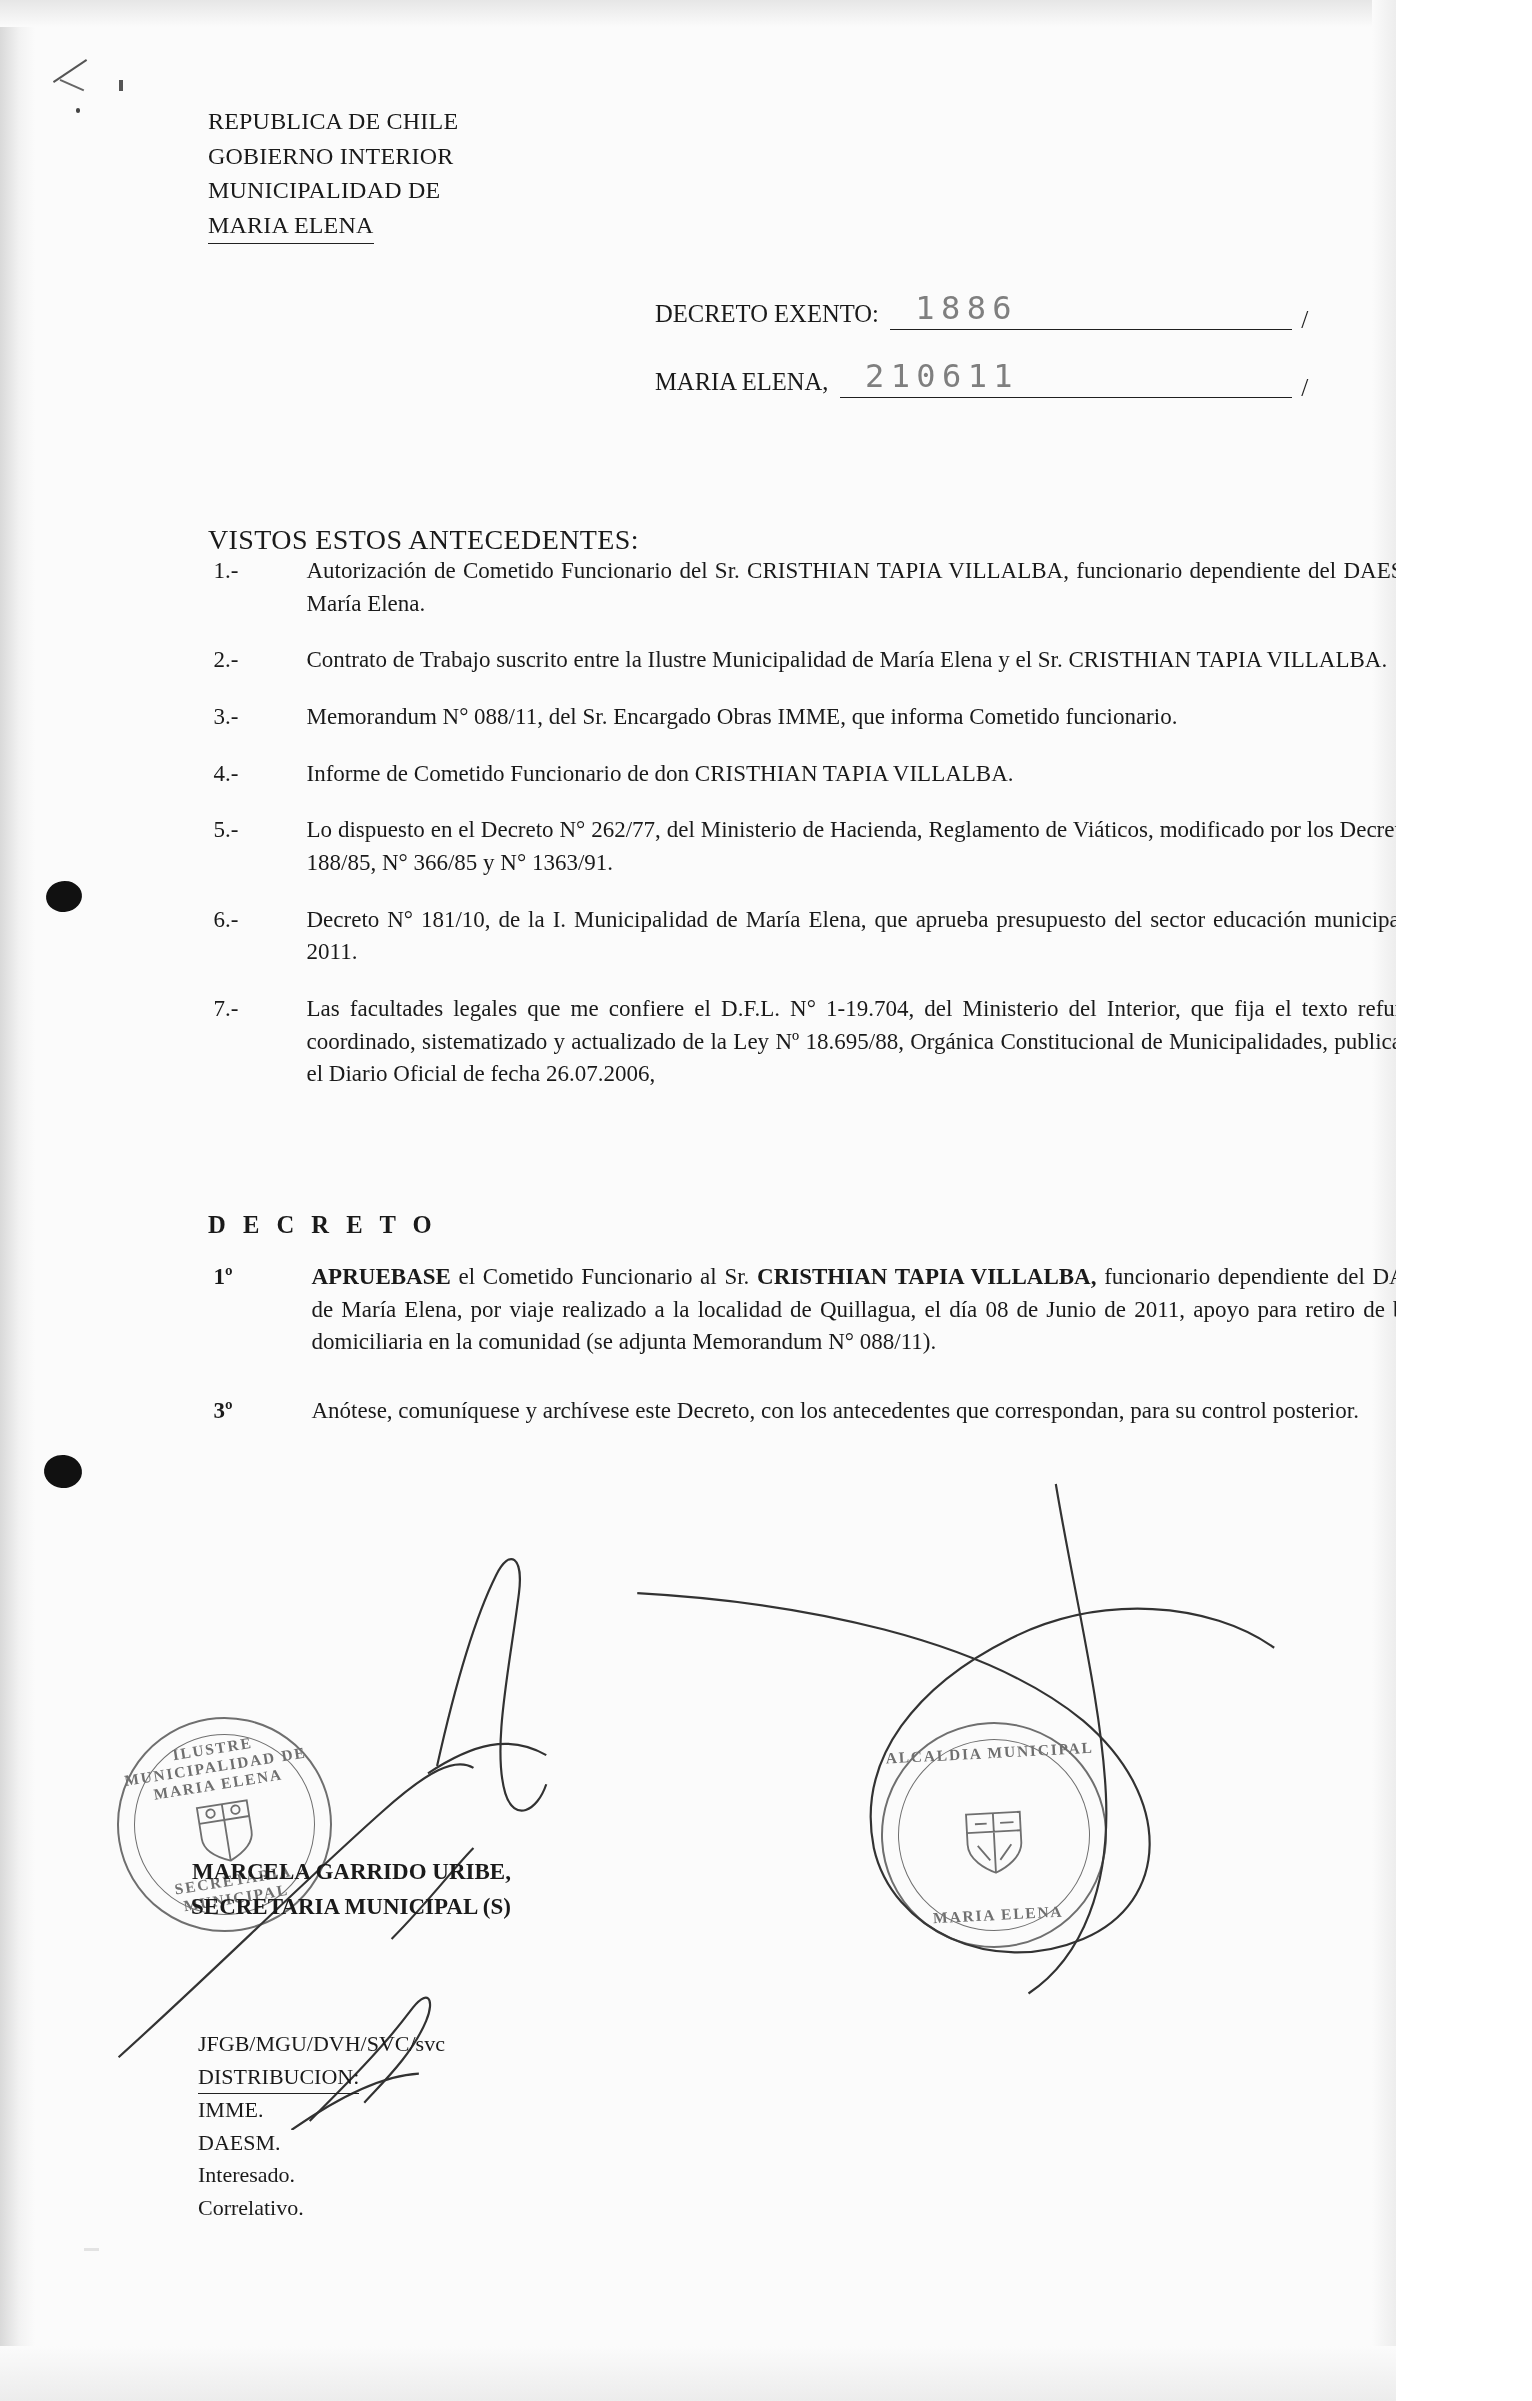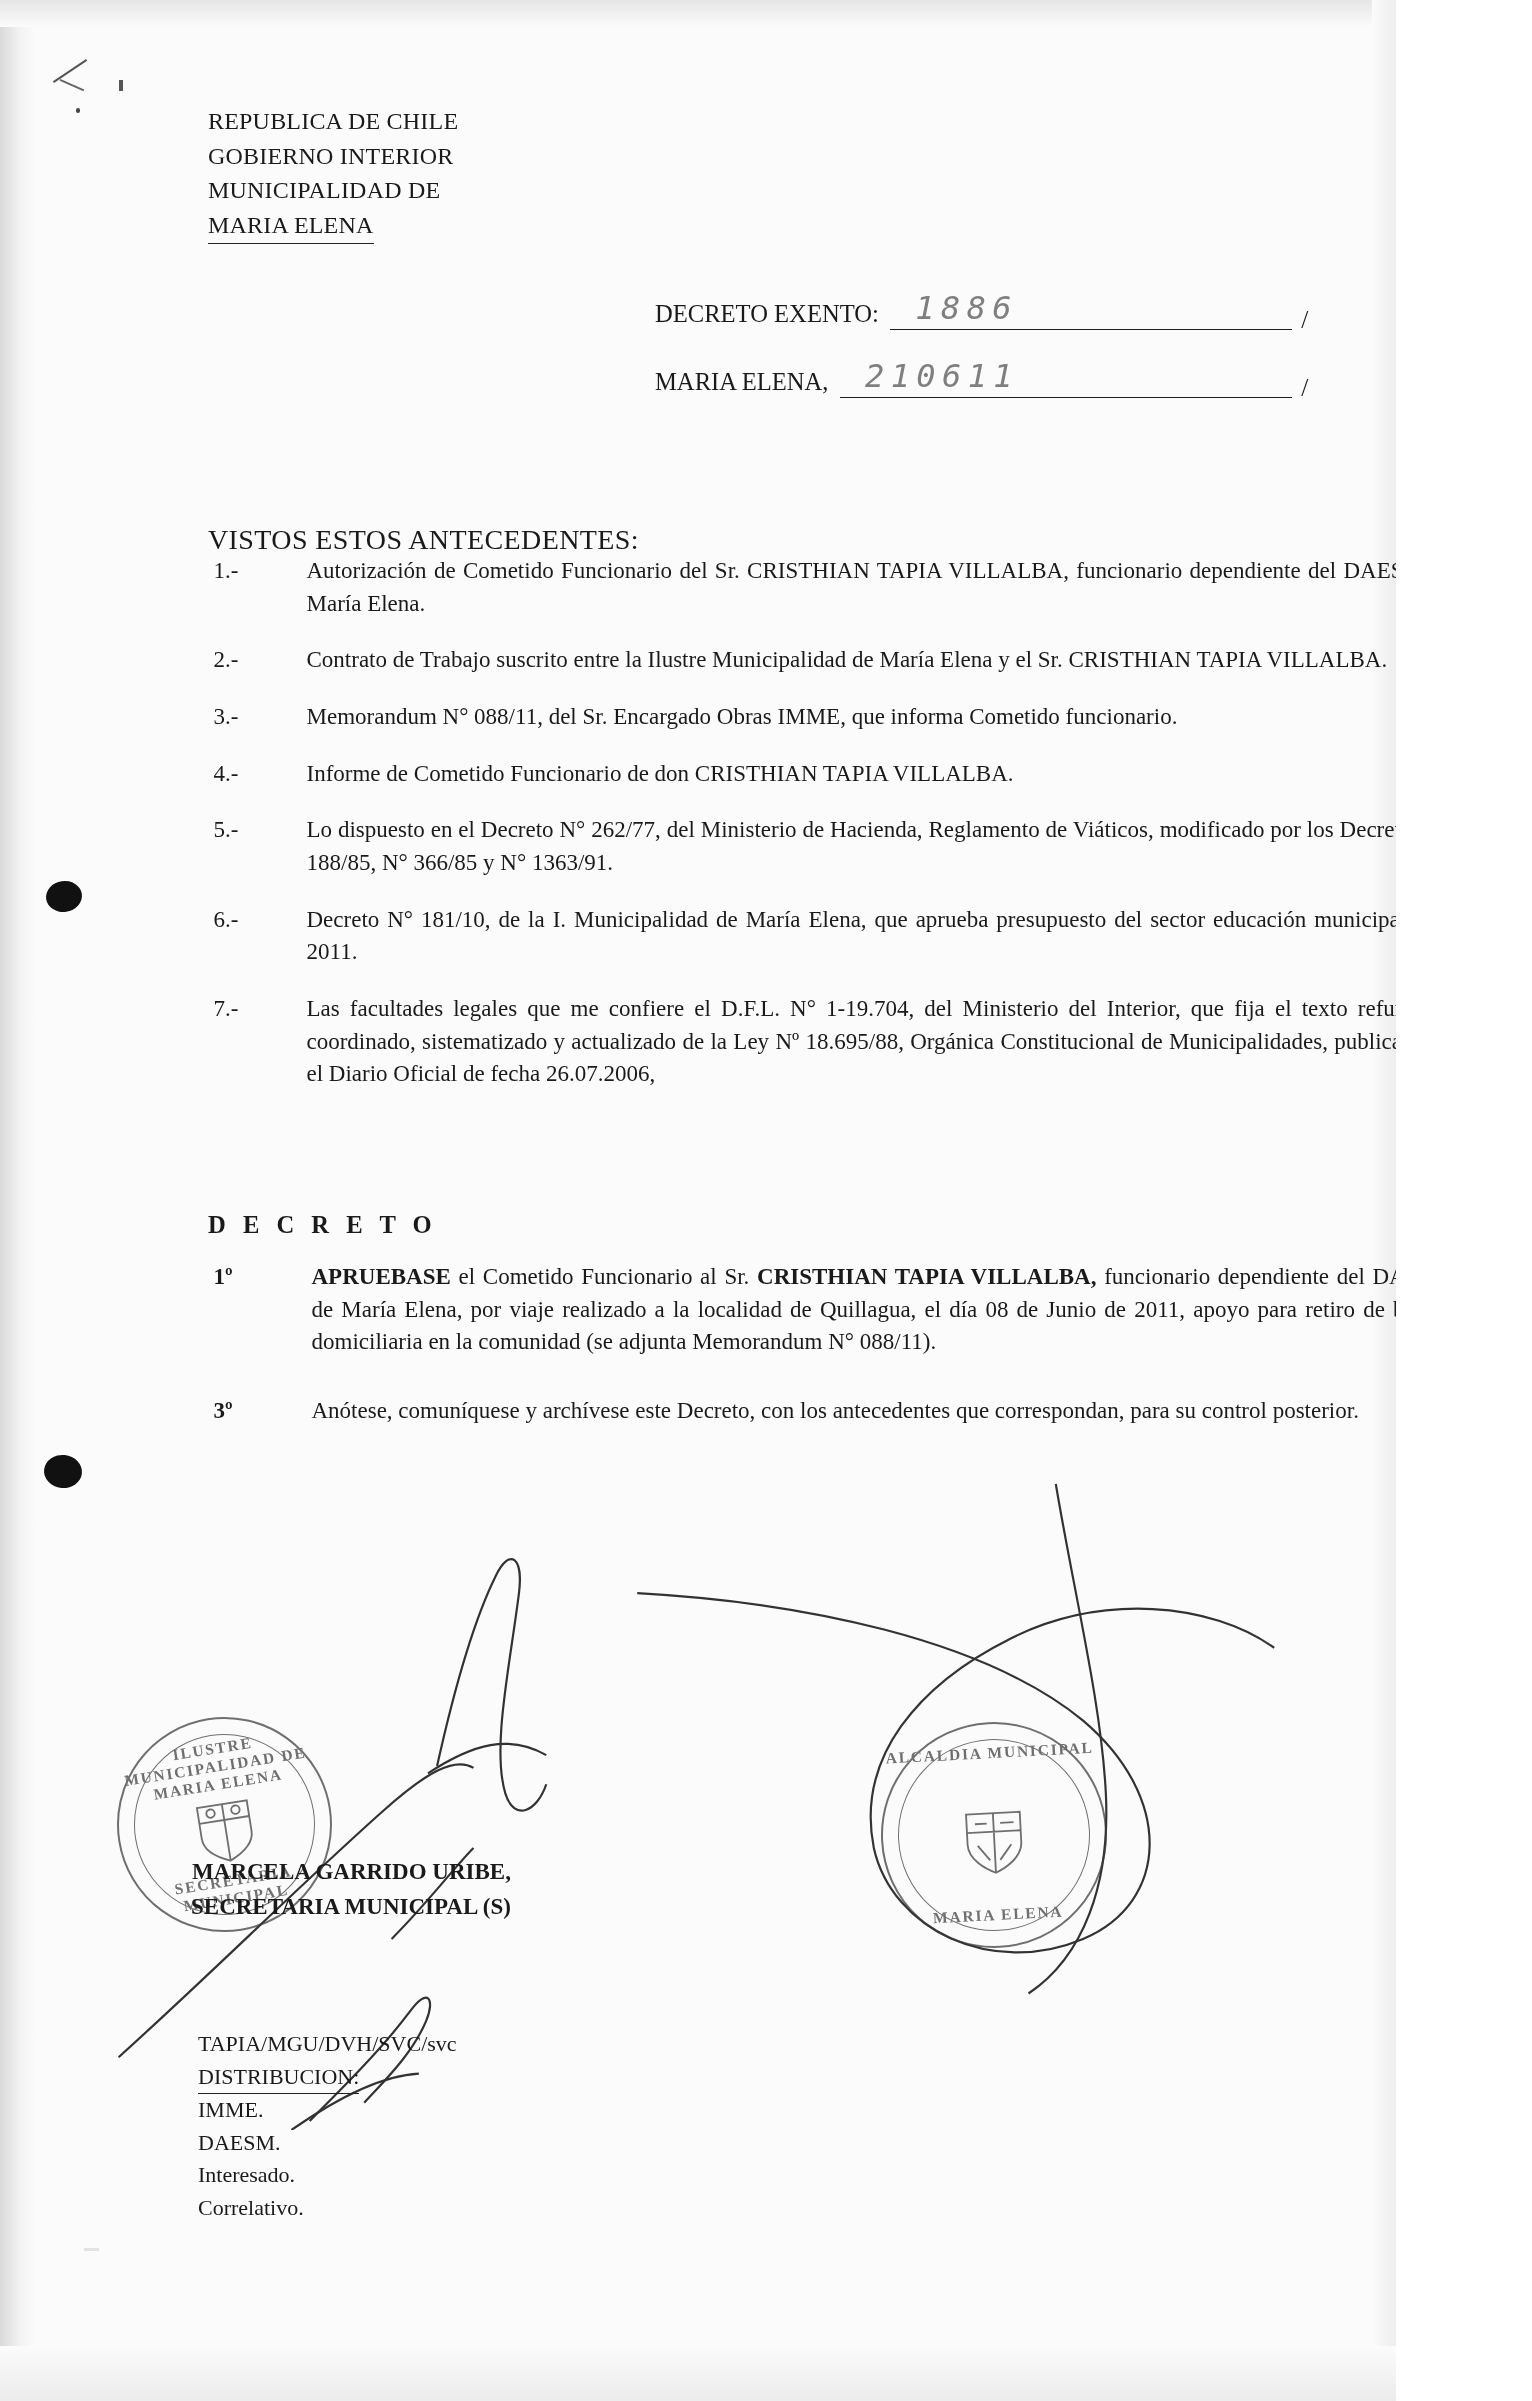--- a/index.html
+++ b/index.html
@@ -97,21 +97,20 @@
   }
   .stamp-num {
     position: absolute;
     left: 25.5px;
     bottom: 1.8px;
     font-family: "DejaVu Sans Mono", monospace;
     font-size: 32px;
     letter-spacing: 6.4px;
     color: #6e6e6e;
     opacity: 0.88;
-    font-style: italic;
   }
   .slash-end {
     position: absolute;
     right: -16.4px;
     bottom: -5.5px;
     font-size: 25.5px;
     color: #222;
   }
 
   
@@ -380,21 +379,21 @@
     </svg>
   </div>
 
   <div class="sig-left">
     <div>MARCELA GARRIDO URIBE,</div>
     <div>SECRETARIA MUNICIPAL (S)</div>
   </div>
 
 
   <div class="footer">
-    <div>TAPIA/MGU/DVH/SVC/svc</div>
+    <div>JFGB/MGU/DVH/SVC/svc</div>
     <div><span class="u">DISTRIBUCION:</span></div>
     <div>IMME.</div>
     <div>DAESM.</div>
     <div>Interesado.</div>
     <div>Correlativo.</div>
   </div>
 
   <div class="noise" style="left:84px; top:2248px; width:14.6px; height:2.7px;"></div>
   <div class="noise" style="left:1447px; top:824px; width:9px; height:2.7px;"></div>
   <div class="noise" style="left:1477px; top:1347px; width:7.3px; height:3.6px;"></div>

